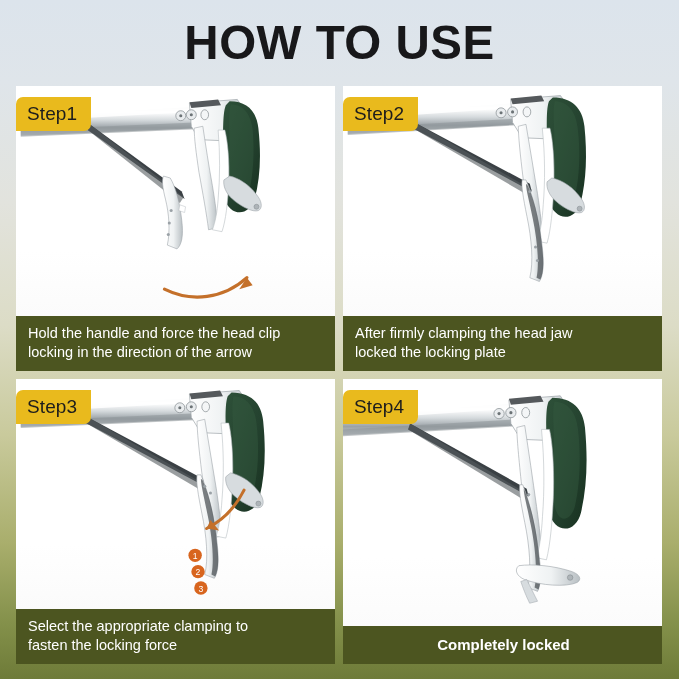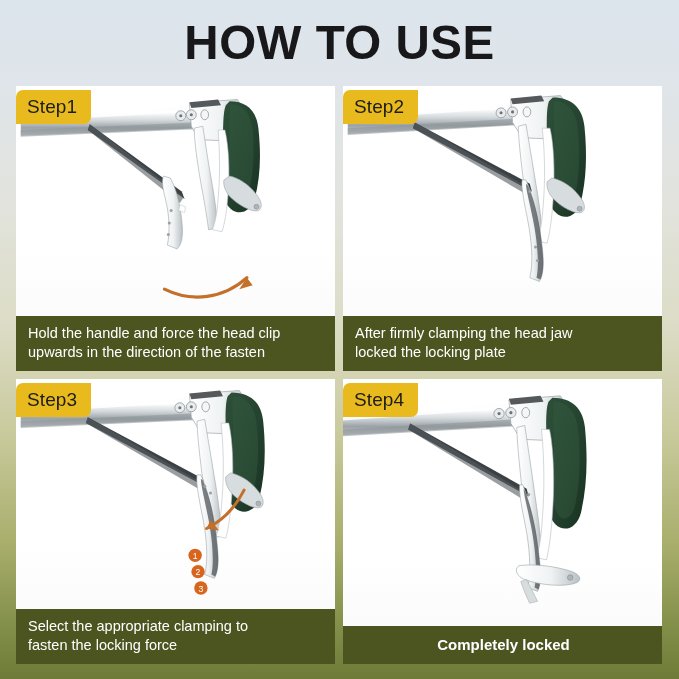--- a/index.html
+++ b/index.html
@@ -45,21 +45,21 @@
   }
 
   .stage{
     position:relative;flex:1 1 auto;
     background:linear-gradient(180deg,#ffffff 0%,#ffffff 72%,#fbfbfb 100%);
     overflow:hidden;
   }
 
   
   .badge{
-    position:absolute;left:0;top:4px;z-index:6;
+    position:absolute;left:0;top:11px;z-index:6;
     background:#e9ba1d;
     color:#1d1d1d;
     font-size:19px;line-height:19px;
     padding:7px 14px 8px 11px;
     border-radius:7px 0 7px 0;
     letter-spacing:0.1px;
     font-weight:400;
   }
 
   
@@ -160,21 +160,21 @@
             <g>
               <path d="M150,212 C178,226 212,222 236,200" fill="none" stroke="#c4702a" stroke-width="3.4" stroke-linecap="round"></path>
               <path d="M236,200 L228,212 L242,208 Z" fill="#c4702a"></path>
             </g>
           </svg>
         </div>
       </div>
       <div class="caption">
         <div>
           <span>Hold the handle and force the head clip</span>
-          <span>upwards in the direction of the fasten</span>
+          <span>locking in the direction of the arrow</span>
         </div>
       </div>
     </div>
 
     <div class="panel">
       <div class="stage">
         <div class="badge">Step2</div>
         <div class="tool">
           <svg viewBox="0 0 323 240" preserveAspectRatio="xMidYMid meet">
             <path d="M0,30 L172,18 L180,40 L0,50 Z" fill="url(#shaftA)"></path>

